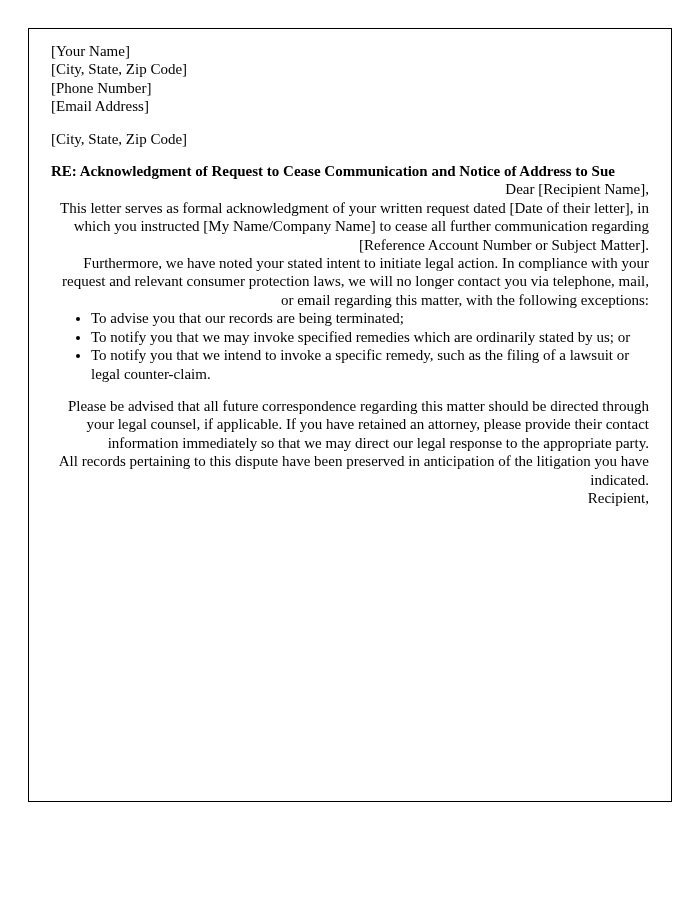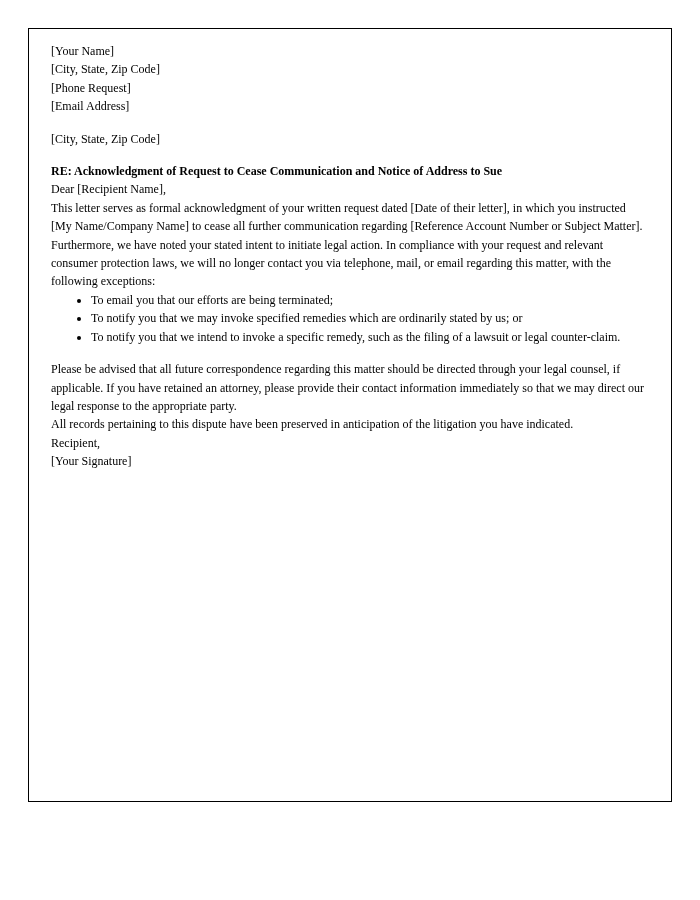--- a/index.html
+++ b/index.html
@@ -21,31 +21,32 @@
     left: 28px;
     top: 28px;
     width: 644px;
     height: 774px;
     border: 1px solid #000000;
     box-sizing: border-box;
     background: #ffffff;
   }
   .letter-content {
     padding: 13px 22px 0 22px;
-    font-size: 12px;
+    font-size: 15px;
     line-height: 18.4px;
   }
   .letter-content p {
     margin: 0;
   }
   .block {
     margin: 0 0 14px 0;
   }
   .para {
     margin: 0 0 14px 0;
+    text-align: right;
   }
   .subject {
     font-weight: bold;
     margin: 0 0 14px 0;
   }
   ul.exceptions {
     margin: 0 0 14px 0;
     padding: 0 0 0 40px;
     list-style-type: disc;
   }
@@ -57,46 +58,45 @@
 </head>
 <body>
 
 <div class="page">
   <div class="letter-border">
     <div class="letter-content">
 
       <div class="block">
         <p>[Your Name]</p>
         <p>[City, State, Zip Code]</p>
-        <p>[Phone Request]</p>
+        <p>[Phone Number]</p>
         <p>[Email Address]</p>
       </div>
 
 
       <div class="block">
         <p>[City, State, Zip Code]</p>
       </div>
 
       <p class="subject">RE: Acknowledgment of Request to Cease Communication and Notice of Address to Sue</p>
 
       <p class="para">Dear [Recipient Name],</p>
 
       <p class="para">This letter serves as formal acknowledgment of your written request dated [Date of their letter], in which you instructed [My Name/Company Name] to cease all further communication regarding [Reference Account Number or Subject Matter].</p>
 
       <p class="para">Furthermore, we have noted your stated intent to initiate legal action. In compliance with your request and relevant consumer protection laws, we will no longer contact you via telephone, mail, or email regarding this matter, with the following exceptions:</p>
 
       <ul class="exceptions">
-        <li>To email you that our efforts are being terminated;</li>
+        <li>To advise you that our records are being terminated;</li>
         <li>To notify you that we may invoke specified remedies which are ordinarily stated by us; or</li>
         <li>To notify you that we intend to invoke a specific remedy, such as the filing of a lawsuit or legal counter-claim.</li>
       </ul>
 
       <p class="para">Please be advised that all future correspondence regarding this matter should be directed through your legal counsel, if applicable. If you have retained an attorney, please provide their contact information immediately so that we may direct our legal response to the appropriate party.</p>
 
       <p class="para">All records pertaining to this dispute have been preserved in anticipation of the litigation you have indicated.</p>
 
       <p class="para">Recipient,</p>
 
-      <p class="para">[Your Signature]</p>
 
     </div>
   </div>
 </div>
 
 </body></html>

